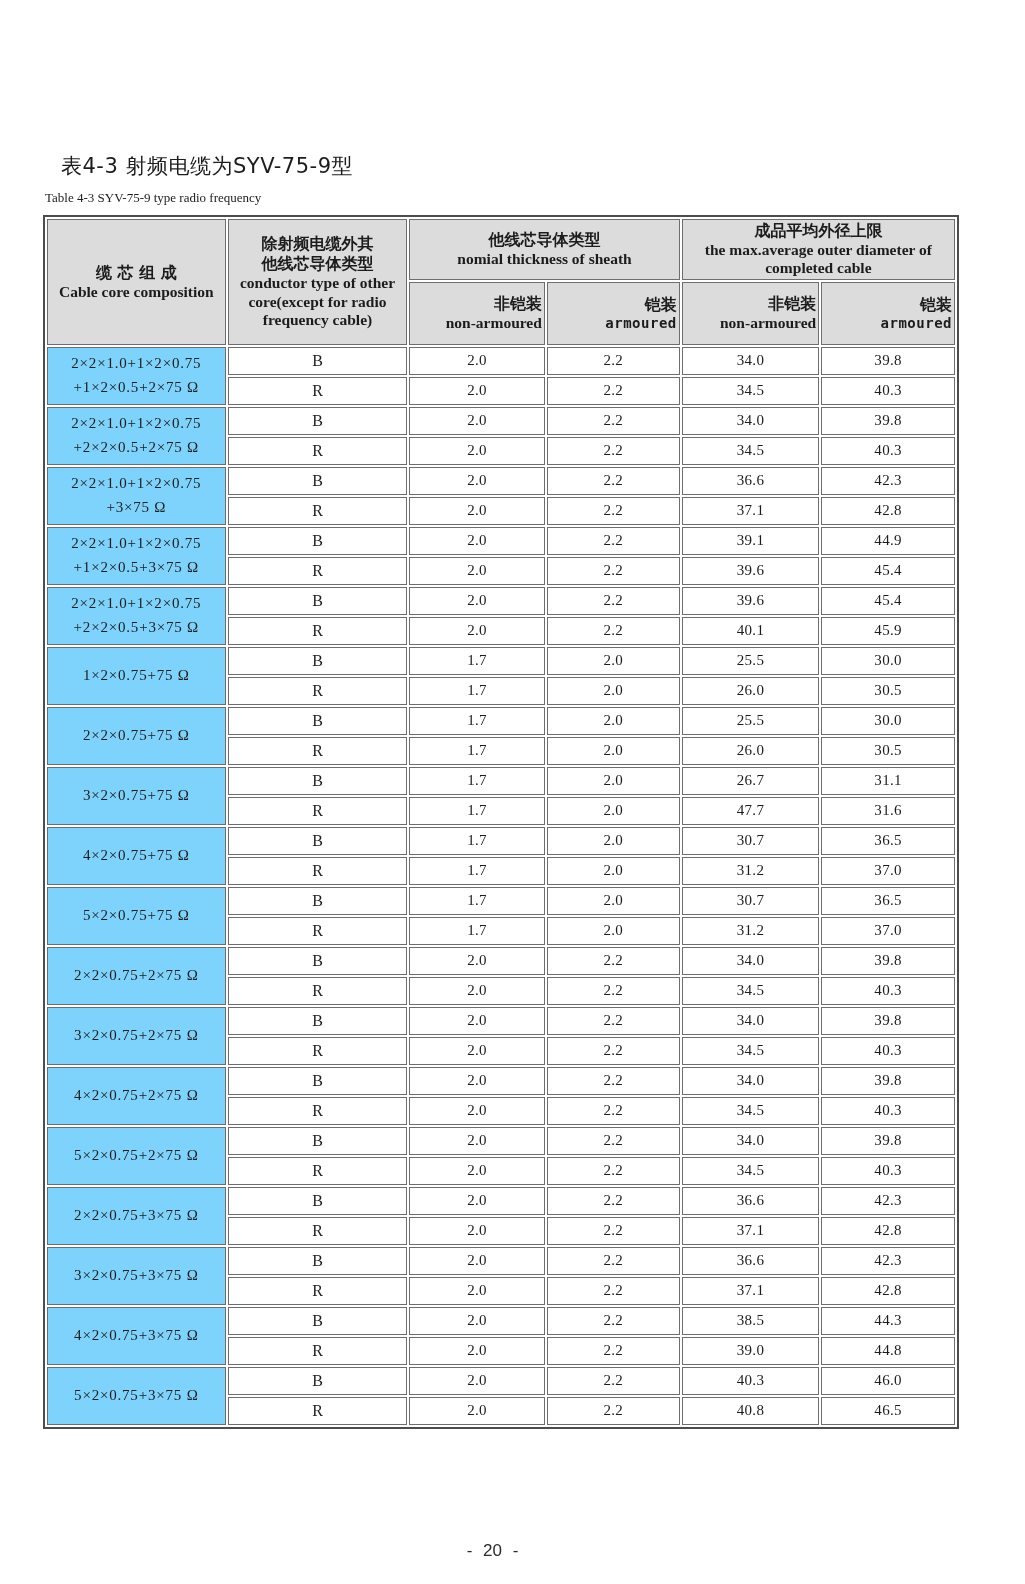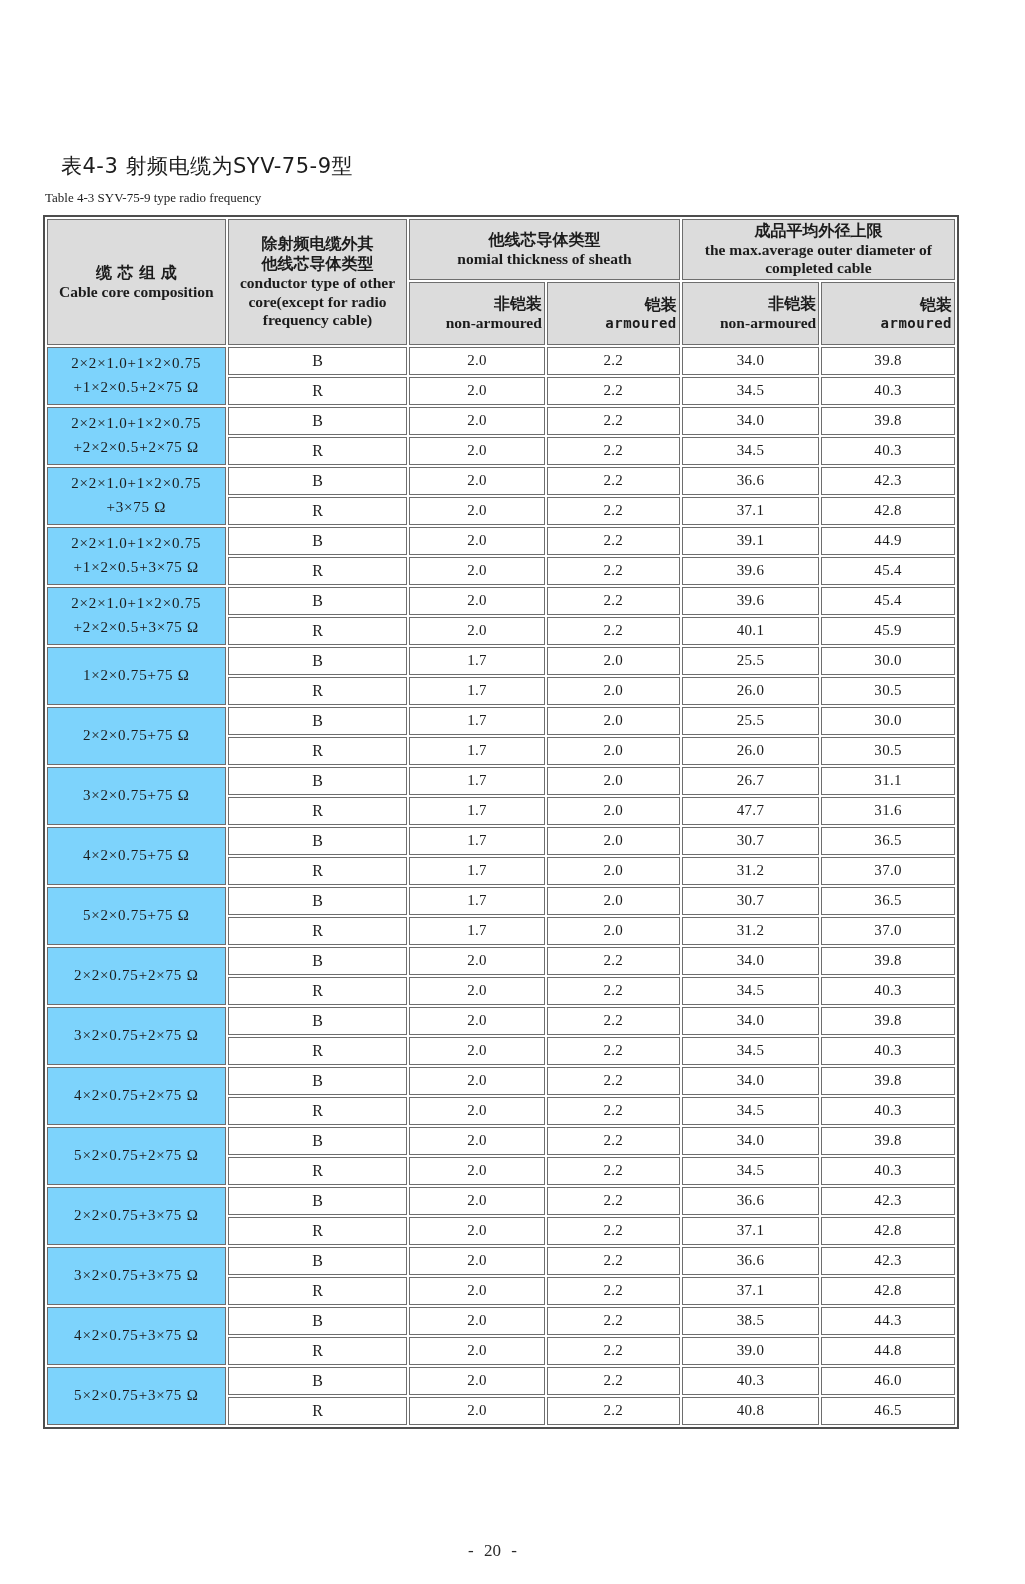--- a/index.html
+++ b/index.html
@@ -80,21 +80,21 @@
     line-height: 1.55;
   }
   td.type { font-size: 16px; }
   td.val  { font-size: 15px; letter-spacing: 0.3px; }
   .footer {
     position: absolute;
     top: 1541px;
     left: 0;
     width: 985px;
     text-align: center;
-    font-family: Liberation Serif, serif;
+    font-family: Liberation Sans, sans-serif;
     font-size: 17px;
     color: #2a2a2a;
     word-spacing: 6px;
   }
 </style>
 </head>
 <body>
 
 <div class="page">
   <div class="content">

